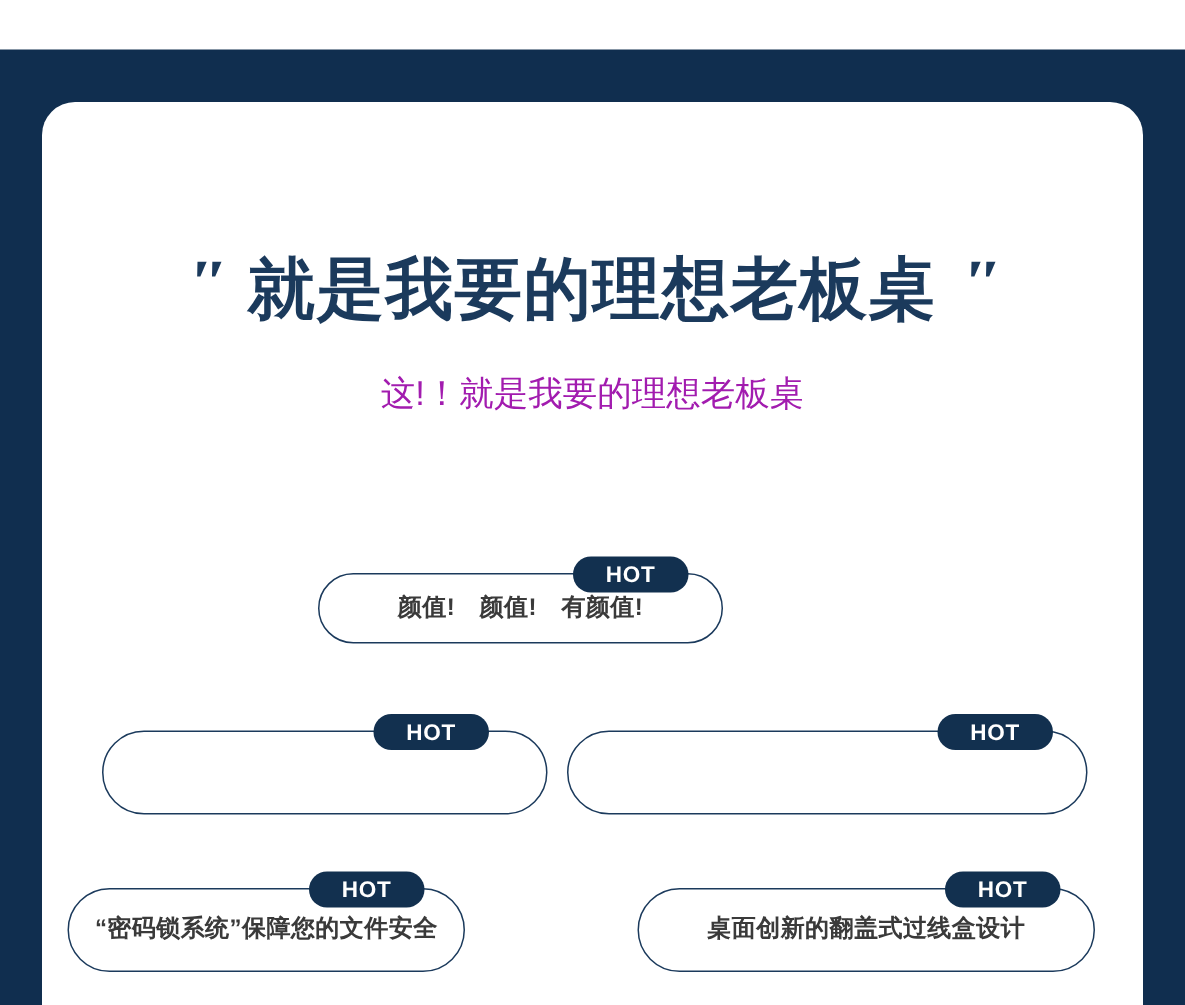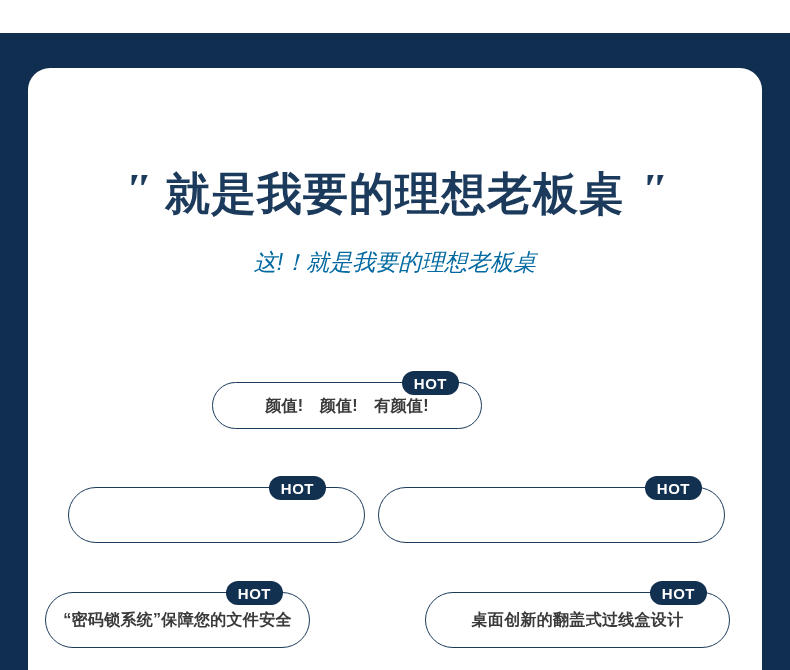--- a/index.html
+++ b/index.html
@@ -78,25 +78,24 @@
   .headline .qmark.right { margin-left: 16px; }
   .headline .htext { display: inline-block; }
 
   .subtitle {
     position: absolute;
     left: 0;
     top: 183px;
     width: 734px;
     text-align: center;
     white-space: nowrap;
-    color: #0369a1;
+    color: #a21caf;
     font-size: 23px;
     font-weight: 500;
     line-height: 1;
-    font-style: italic;
   }
 
   
   .pill {
     position: absolute;
     box-sizing: border-box;
     border: 1.6px solid #1B3A5C;
     border-radius: 999px;
     background: #ffffff;
     display: flex;
@@ -110,21 +109,21 @@
     font-weight: 600;
     letter-spacing: 0.3px;
     line-height: 1;
   }
 
   .hot-badge {
     position: absolute;
     top: -12px;
     height: 24px;
     min-width: 50px;
-    padding: 0 12px;
+    padding: 0 22px;
     box-sizing: border-box;
     background: #12304F;
     border-radius: 999px;
     color: #ffffff;
     font-size: 15px;
     font-weight: bold;
     letter-spacing: 0.5px;
     display: flex;
     align-items: center;
     justify-content: center;

